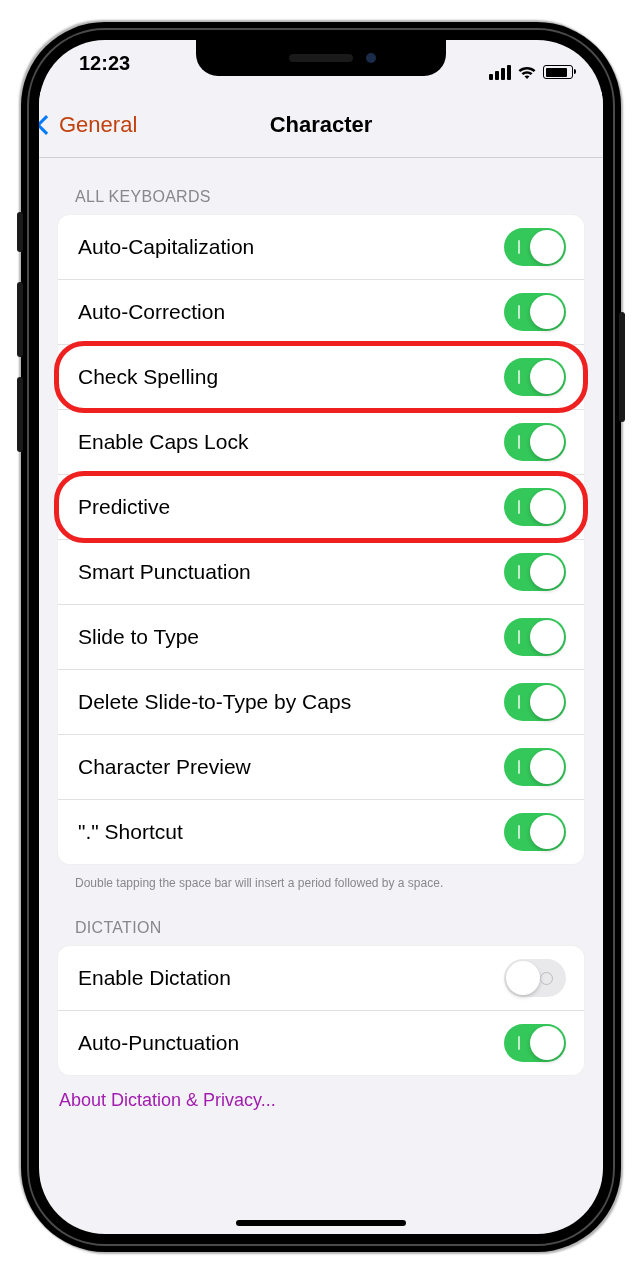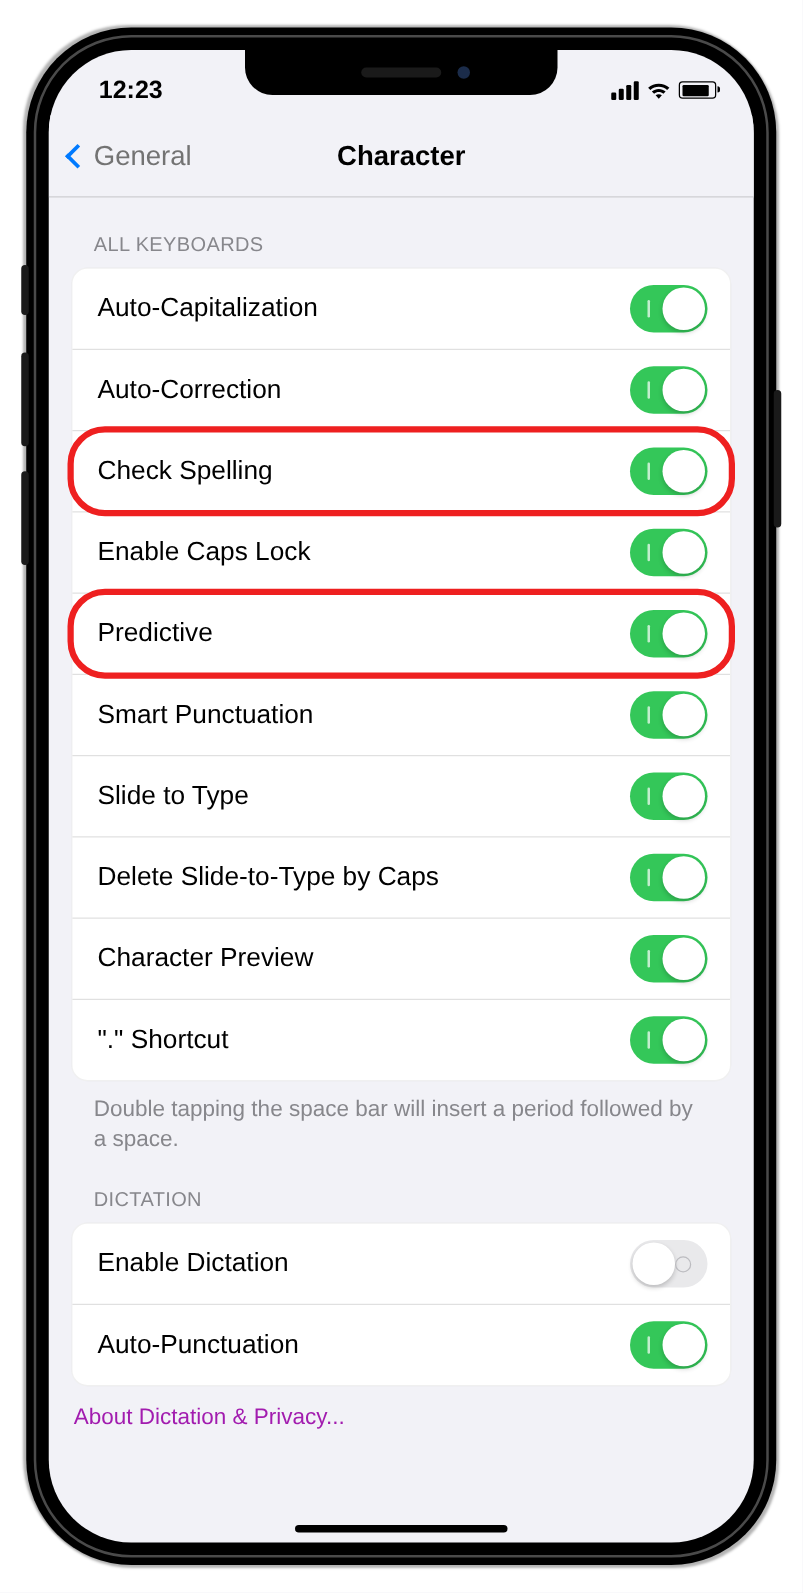--- a/index.html
+++ b/index.html
@@ -54,21 +54,20 @@
     border-bottom-right-radius: 22px;
     z-index: 50;
     display:flex;align-items:center;justify-content:center;gap:50px;
   }
   .notch::before{content:"";width:64px;height:8px;background:#1a1a1a;border-radius:4px;}
   .notch::after{content:"";width:10px;height:10px;background:#1b2c4a;border-radius:50%;position:absolute;right:70px;}
   .status-bar {
     height: 52px;
     display: flex;
     justify-content: space-between;
-    align-items: center;
     padding: 12px 30px 0 40px;
     font-weight: 600;
     font-size: 20px;
     color: #000;
   }
   .status-right { display:flex; align-items:center; gap:6px; }
   .cell-bars{display:flex;align-items:flex-end;gap:2px;}
   .cell-bars span{width:4px;background:#000;border-radius:1px;}
   .cell-bars span:nth-child(1){height:6px}
   .cell-bars span:nth-child(2){height:9px}
@@ -81,23 +80,23 @@
   .nav {
     height: 66px;
     display: flex;
     align-items: center;
     justify-content: center;
     position: relative;
     border-bottom: 0.5px solid rgba(0,0,0,0.15);
     background:#f2f2f7;
   }
   .nav-back {
-    position:absolute;left:16px;
+    position:absolute;left:0;
     display:flex;align-items:center;gap:4px;
-    color:#737373;font-size:22px;
+    color:#c2410c;font-size:22px;
   }
   .chev-left{width:14px;height:14px;border-left:3px solid #007aff;border-bottom:3px solid #007aff;transform:rotate(45deg);margin-right:2px;}
   .nav-title{font-weight:600;font-size:22px;color:#000;}
   .content{height:calc(100% - 52px - 66px);overflow:hidden;padding-top:30px;}
   .sec-header{padding:0 36px 8px;font-size:16px;color:#87878c;text-transform:uppercase;letter-spacing:0.3px;}
   .list{background:#fff;border-radius:13px;margin:0 18px;border:0.5px solid rgba(0,0,0,0.06);}
   .row{
     display:flex;align-items:center;justify-content:space-between;
     padding:13px 18px 13px 20px;
     border-bottom:0.5px solid rgba(0,0,0,0.12);
@@ -107,21 +106,21 @@
   .row-label{font-size:21px;color:#000;text-align:right;}
   .toggle{width:62px;height:38px;border-radius:20px;position:relative;flex-shrink:0;}
   .toggle.on{background:#34c759;}
   .toggle.off{background:#e9e9eb;}
   .knob{position:absolute;width:34px;height:34px;border-radius:50%;background:#fff;top:2px;box-shadow:0 2px 4px rgba(0,0,0,0.2);}
   .toggle.on .knob{right:2px;}
   .toggle.off .knob{left:2px;}
   .toggle.off .knob::after{content:"";position:absolute;right:-13px;top:11px;width:11px;height:11px;border:1.5px solid #bcbcc0;border-radius:50%;}
   .toggle.on::before{content:"";position:absolute;left:14px;top:12px;width:2px;height:14px;background:rgba(255,255,255,0.7);border-radius:1px;}
   .highlight{position:absolute;inset:-4px -4px;border:5px solid #ee2020;border-radius:30px;pointer-events:none;}
-  .footer-text{padding:10px 36px 28px;font-size:18px;color:#87878c;line-height:1.35;}
+  .footer-text{padding:10px 36px 28px;font-size:12px;color:#87878c;line-height:1.35;}
   .link-row{padding:14px 20px;font-size:18px;color:#a21caf;}
   .home-ind{position:absolute;bottom:8px;left:50%;transform:translateX(-50%);width:170px;height:6px;background:#000;border-radius:4px;}
 </style>
 </head>
 <body>
 
 <div class="phone">
   <div class="side-btn side-left-1"></div>
   <div class="side-btn side-left-2"></div>
   <div class="side-btn side-left-3"></div>

